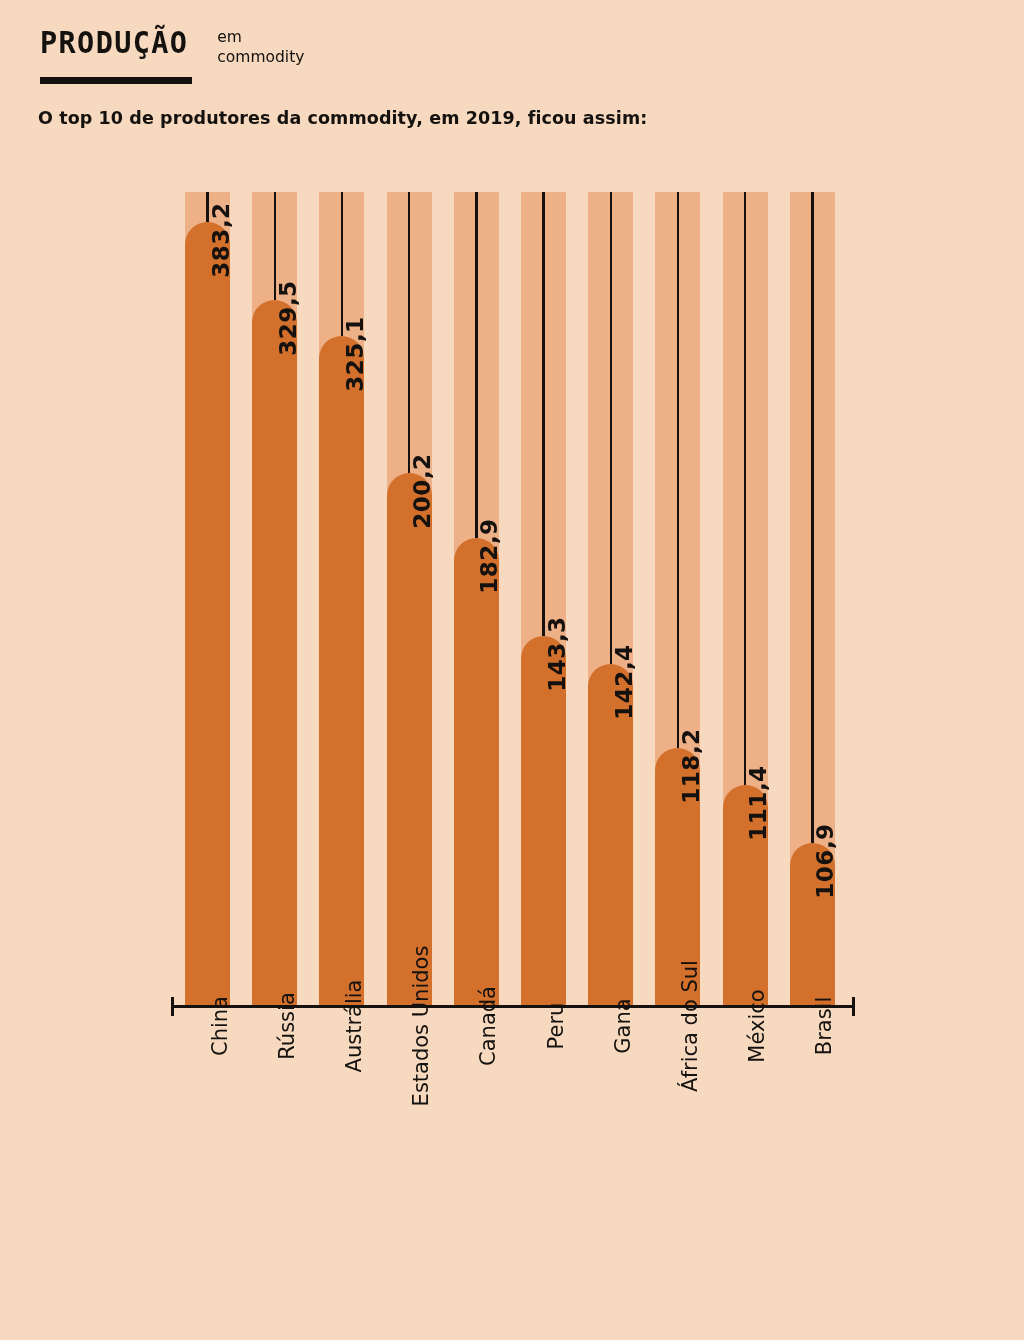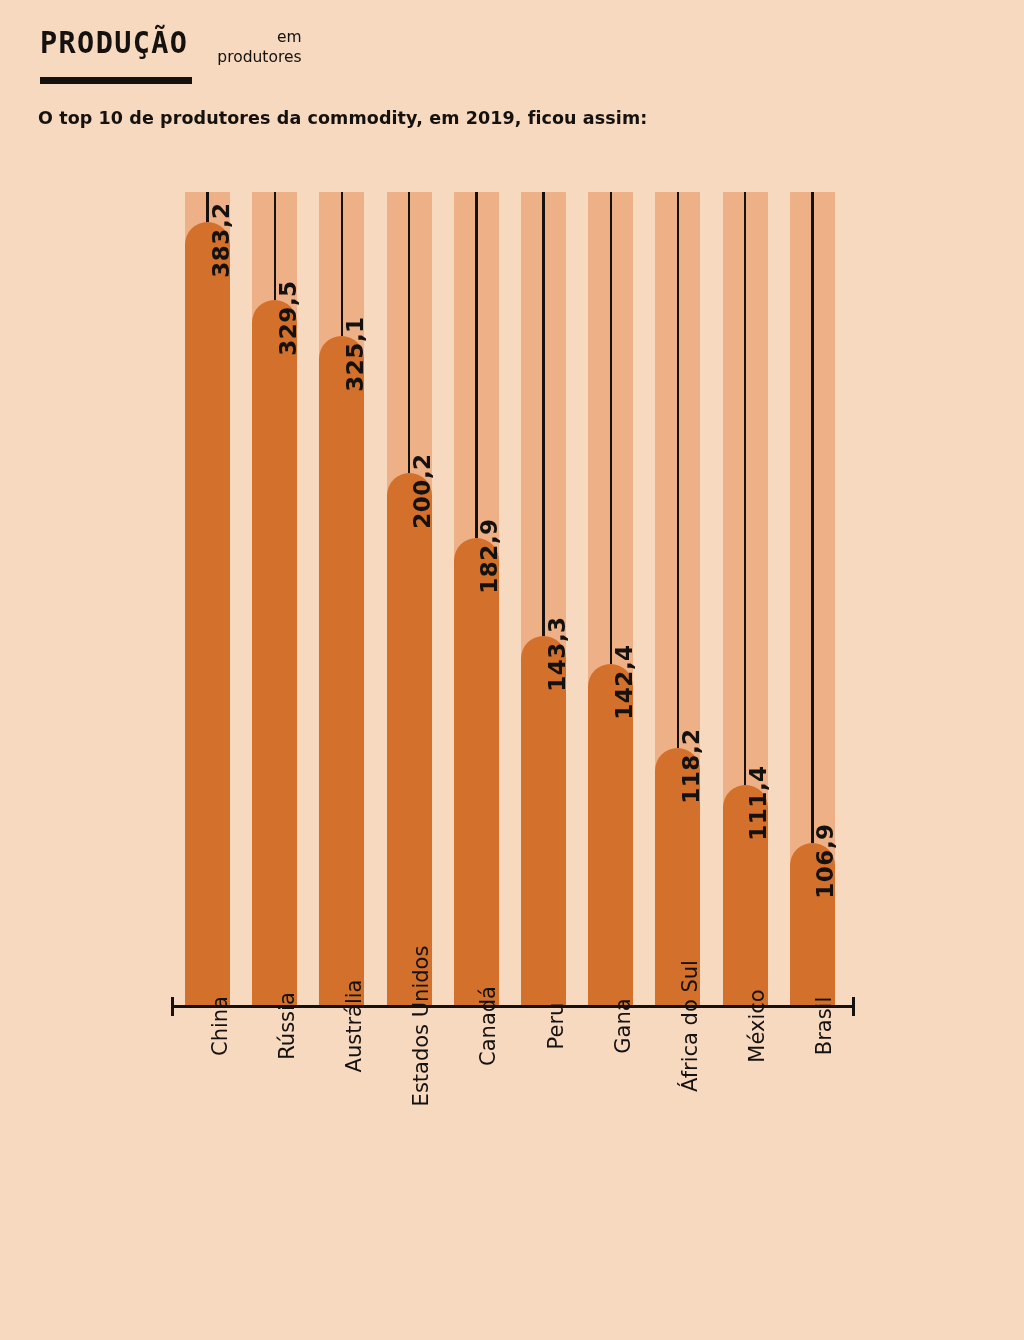--- a/index.html
+++ b/index.html
@@ -20,21 +20,20 @@
   .header {
     position: absolute;
     left: 40px;
     top: 26px;
     width: 900px;
   }
   .title-row {
     display: flex;
     align-items: flex-start;
     gap: 16px;
-    text-align: right;
   }
   .kicker {
     font-family: "DejaVu Sans Mono", monospace;
     font-weight: bold;
     font-size: 31px;
     letter-spacing: 1.5px;
     color: #14110f;
     line-height: 1.05;
     transform: scaleX(0.92);
     transform-origin: left top;
@@ -166,21 +165,21 @@
     white-space: nowrap;
   }
 </style>
 </head>
 <body>
 
 <div class="header">
   <div class="title-row">
     <div class="kicker">PRODUÇÃO</div>
     <div class="kicker-unit">em
-produtores</div>
+commodity</div>
   </div>
   <div class="rule"></div>
 </div>
 <div class="subtitle">O top 10 de produtores da commodity, em 2019, ficou assim:</div>
 
 <div class="chart">
   <div class="plot">
       <div class="col" style="left: 14px; width: 45px;">
         <div class="track"></div>
         <div class="stem" style="height: 30px;"></div>

